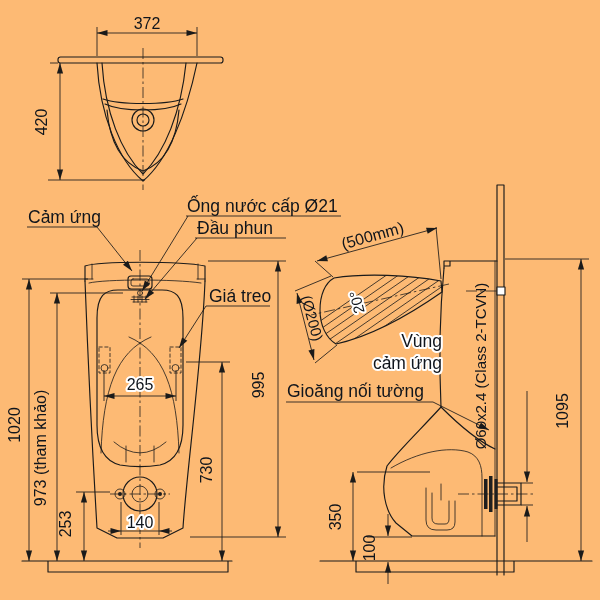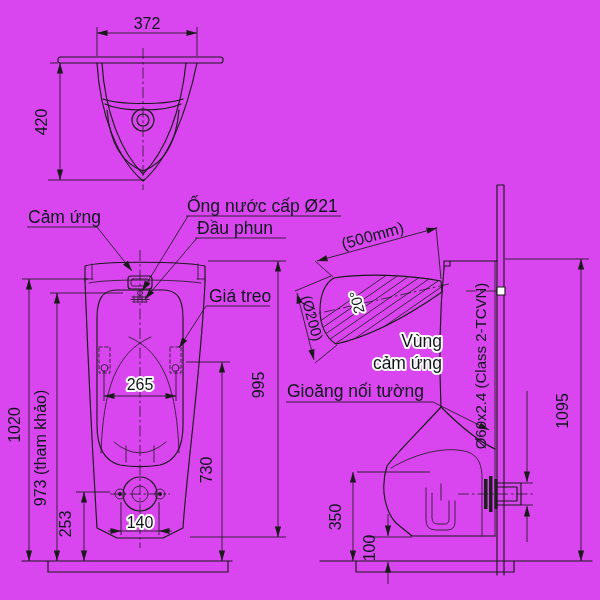--- a/index.html
+++ b/index.html
@@ -1,16 +1,16 @@
 <!DOCTYPE html>
 <html><head>
 <meta charset="utf-8">
 <style>
   html,body{margin:0;padding:0;background:#ffffff;}
-  #stage{width:600px;height:600px;background:#d946ef;position:relative;overflow:hidden;}
+  #stage{width:600px;height:600px;background:#fdba74;position:relative;overflow:hidden;}
   svg{display:block;}
   .o{stroke:#1a1a1a;stroke-width:1.15;fill:none;stroke-linecap:round;stroke-linejoin:round;}
   .thin{stroke-width:0.8;}
   .d{stroke:#1a1a1a;stroke-width:0.85;fill:none;}
   .dd{marker-start:url(#ar);marker-end:url(#ar);}
   .de{marker-end:url(#ar);}
   .cl{stroke:#1a1a1a;stroke-width:0.75;stroke-dasharray:11 3 2.5 3;fill:none;}
   .dash{stroke-dasharray:3.2 2.6;}
   .solid{fill:#1f1f1f;stroke:none;}
   text{font-family:"Liberation Sans","DejaVu Sans",sans-serif;fill:#10151c;}

